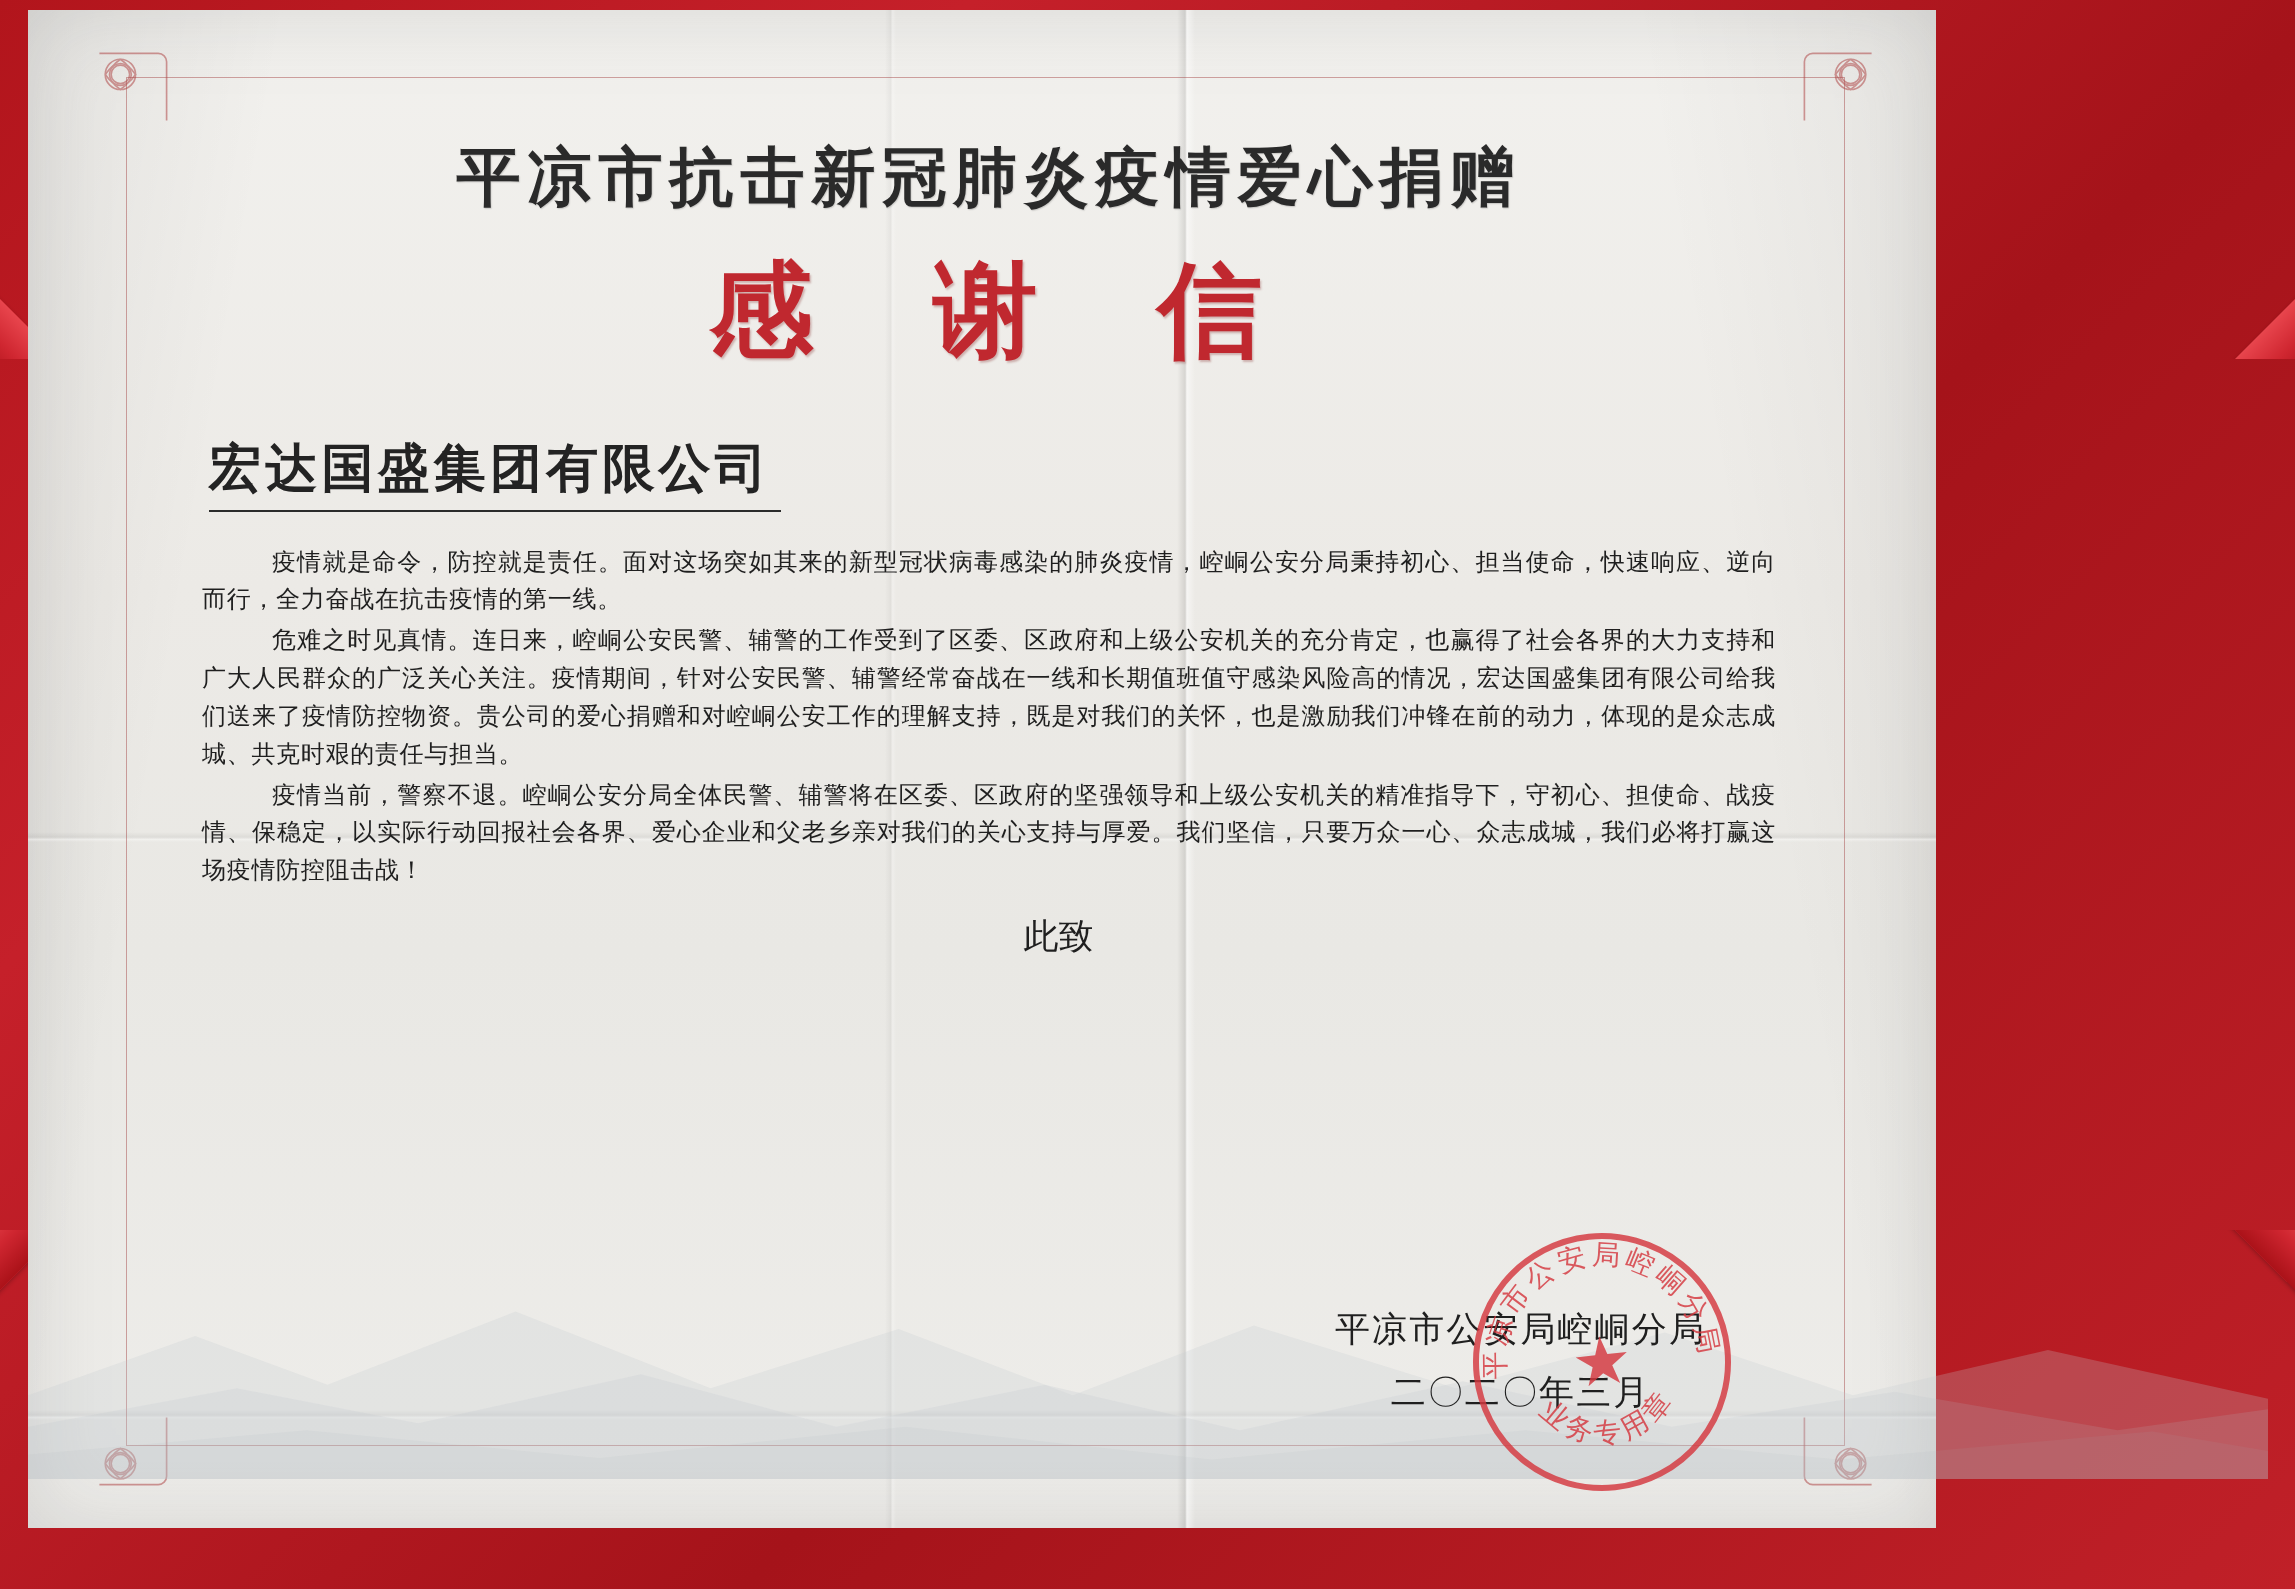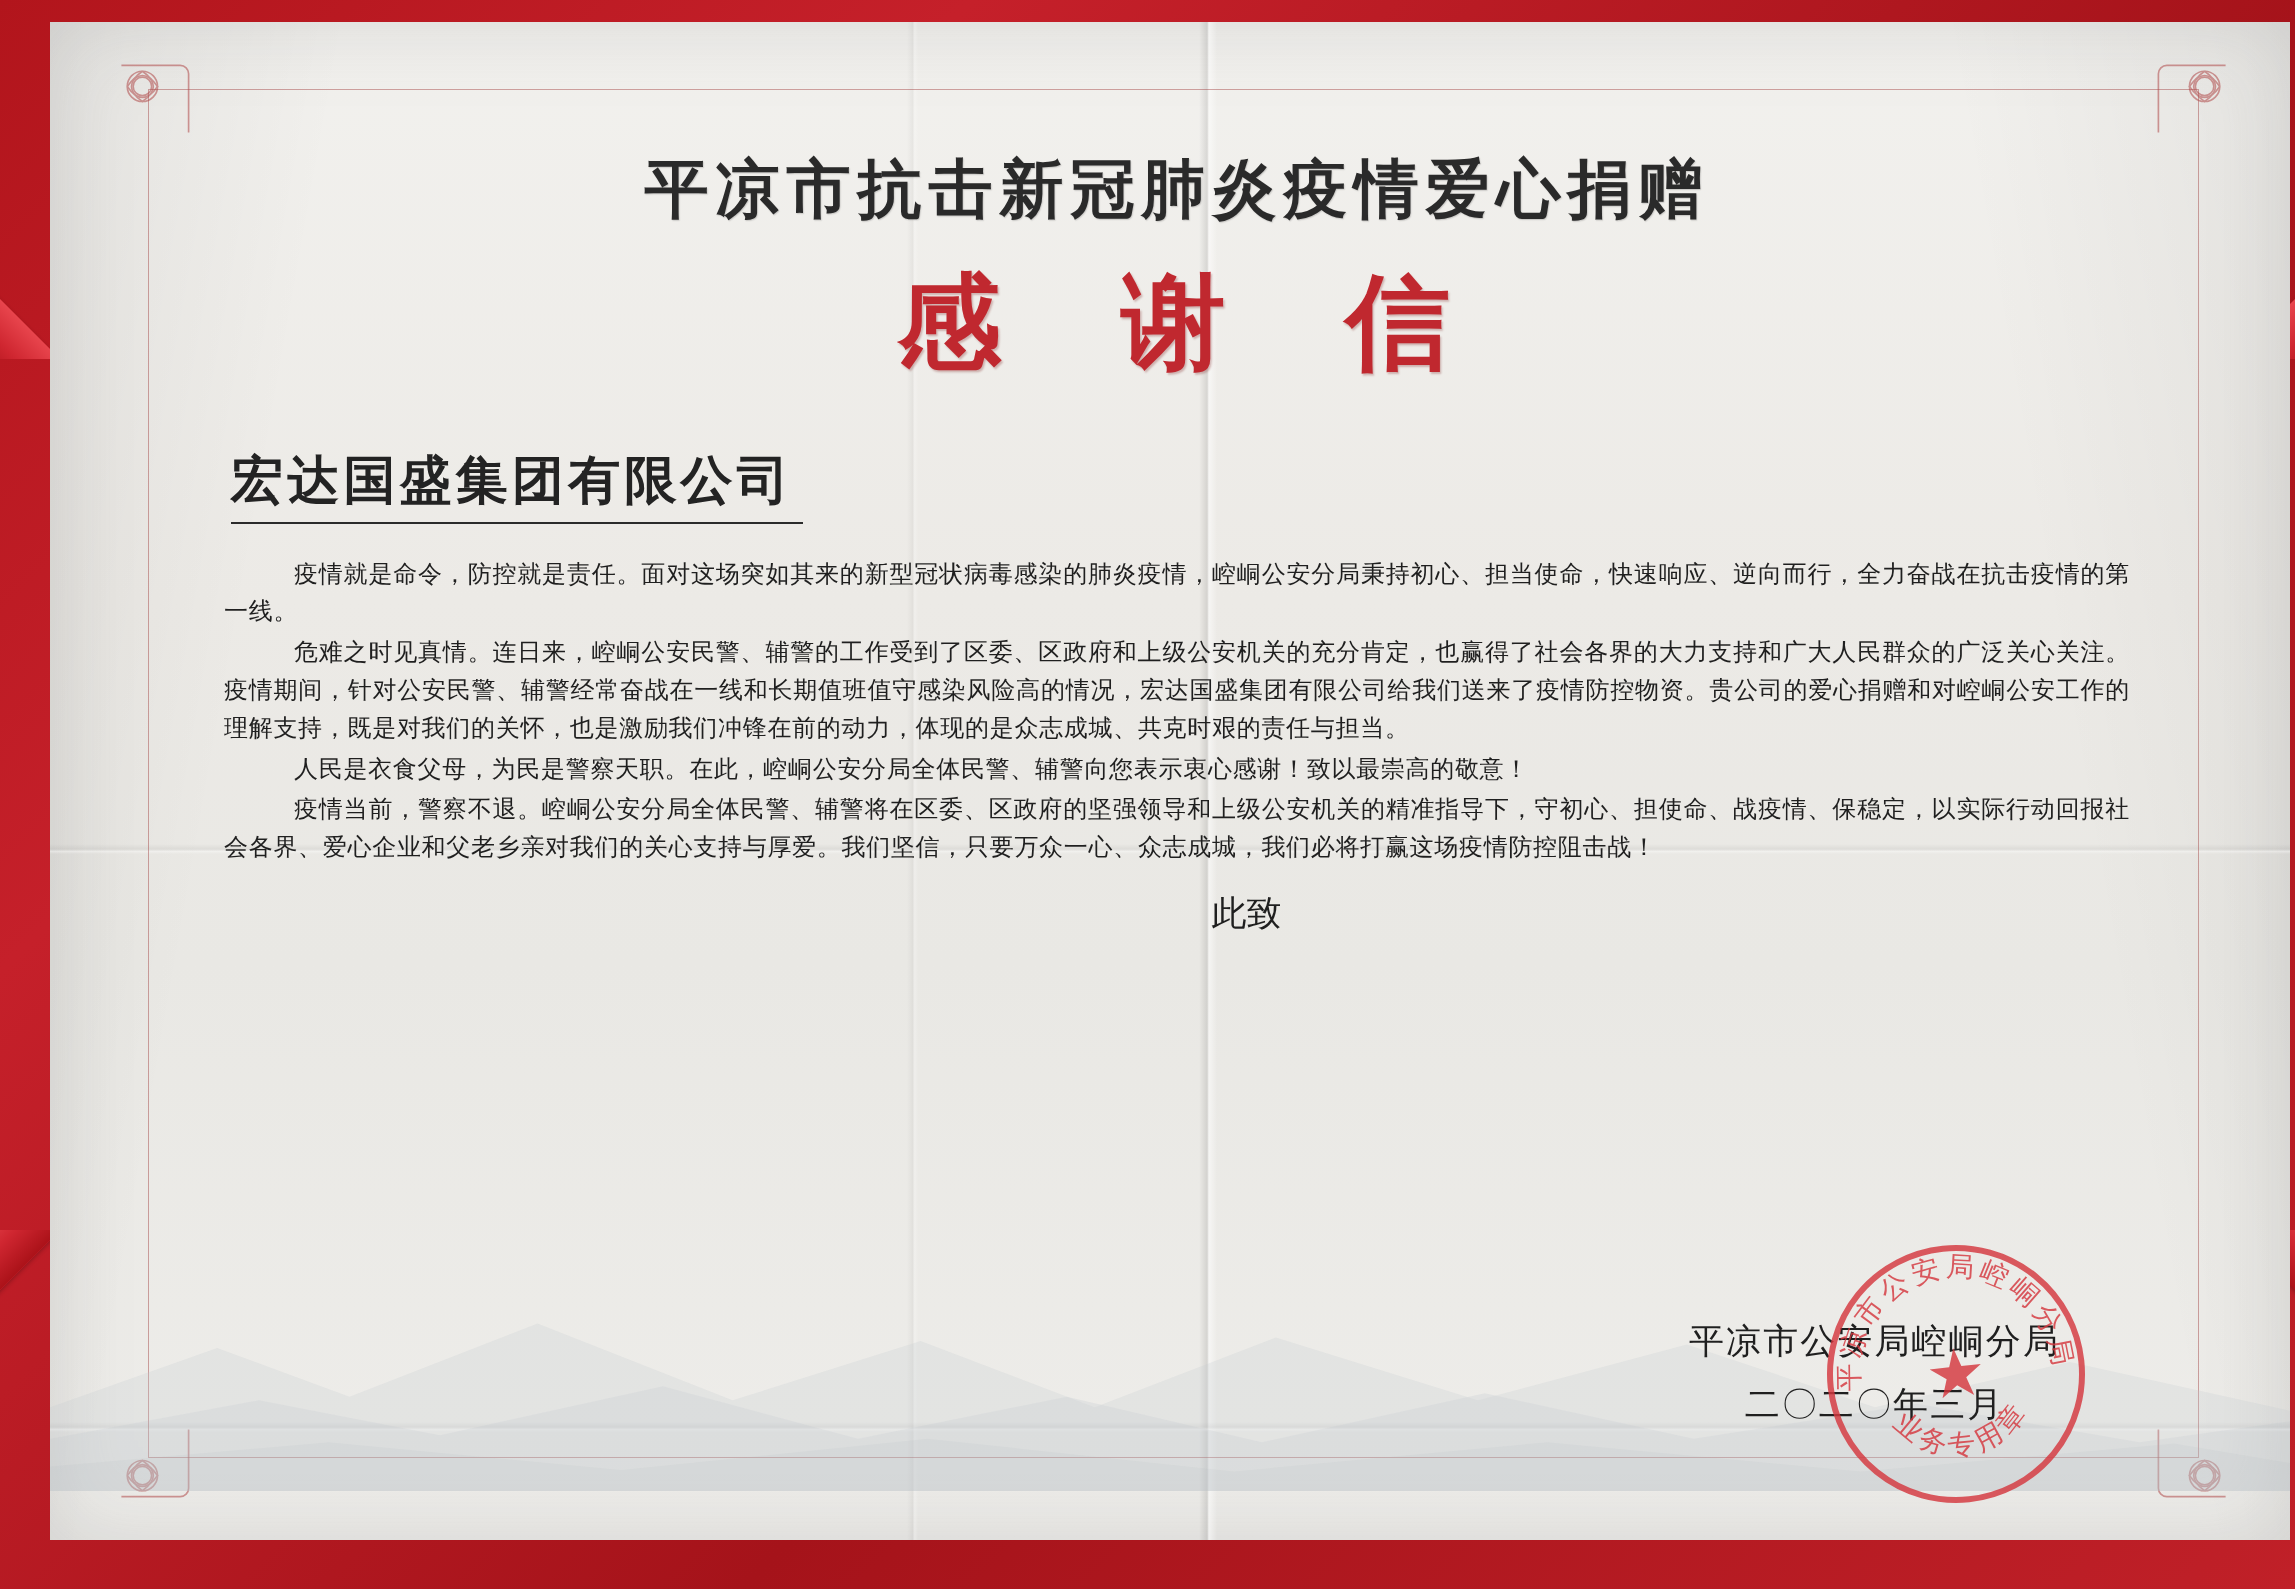--- a/index.html
+++ b/index.html
@@ -40,29 +40,28 @@
   .corner-tr .band { transform: rotate(-45deg); transform-origin: 100% 0; top: 174px; right: -125px; }
   .corner-bl { bottom: -2.8px; left: -2.8px; }
   .corner-bl .band { transform: rotate(-45deg); transform-origin: 0 100%; bottom: 174px; left: -125px; }
   .corner-br { bottom: -2.8px; right: -2.8px; }
   .corner-br .band { transform: rotate(45deg); transform-origin: 100% 100%; bottom: 174px; right: -125px; }
 
   
   .paper {
     position: absolute;
     left: 28px;
-    top: 22px;
-    width: 2240px;
+    top: 10px;
+    width: 1908px;
     height: 1518px;
     background:
       linear-gradient(100deg, rgba(0,0,0,0.06) 0%, rgba(255,255,255,0) 12%),
       linear-gradient(260deg, rgba(0,0,0,0.05) 0%, rgba(255,255,255,0) 14%),
       linear-gradient(180deg, #f2f1ee 0%, #eceaE6 38%, #e9e8e4 62%, #eeedea 100%);
     box-shadow: inset 0 0 84px rgba(120,120,120,0.22);
-    margin-left: 22px;
   }
   
   .fold {
     position: absolute;
     top: 0; bottom: 0;
     left: 1149px;
     width: 18px;
     background: linear-gradient(90deg, rgba(0,0,0,0.00), rgba(0,0,0,0.10) 45%, rgba(255,255,255,0.55) 55%, rgba(0,0,0,0.00));
     pointer-events: none;
   }
@@ -312,21 +311,20 @@
     <div class="content">
 
       <div class="title-top">平凉市抗击新冠肺炎疫情爱心捐赠</div>
       <div class="title-main">感 谢 信</div>
 
       <div class="recipient">宏达国盛集团有限公司</div>
 
       <div class="body">
         <p>疫情就是命令，防控就是责任。面对这场突如其来的新型冠状病毒感染的肺炎疫情，崆峒公安分局秉持初心、担当使命，快速响应、逆向而行，全力奋战在抗击疫情的第一线。</p>
         <p>危难之时见真情。连日来，崆峒公安民警、辅警的工作受到了区委、区政府和上级公安机关的充分肯定，也赢得了社会各界的大力支持和广大人民群众的广泛关心关注。疫情期间，针对公安民警、辅警经常奋战在一线和长期值班值守感染风险高的情况，宏达国盛集团有限公司给我们送来了疫情防控物资。贵公司的爱心捐赠和对崆峒公安工作的理解支持，既是对我们的关怀，也是激励我们冲锋在前的动力，体现的是众志成城、共克时艰的责任与担当。</p>
-        <p>人民是衣食父母，为民是警察天职。在此，崆峒公安分局全体民警、辅警向您表示衷心感谢！致以最崇高的敬意！</p>
         <p>疫情当前，警察不退。崆峒公安分局全体民警、辅警将在区委、区政府的坚强领导和上级公安机关的精准指导下，守初心、担使命、战疫情、保稳定，以实际行动回报社会各界、爱心企业和父老乡亲对我们的关心支持与厚爱。我们坚信，只要万众一心、众志成城，我们必将打赢这场疫情防控阻击战！</p>
       </div>
 
       <div class="closing">
         <div class="l1">此致</div>
       </div>
     </div>
 
     <div class="signature">
       <div>平凉市公安局崆峒分局</div>

